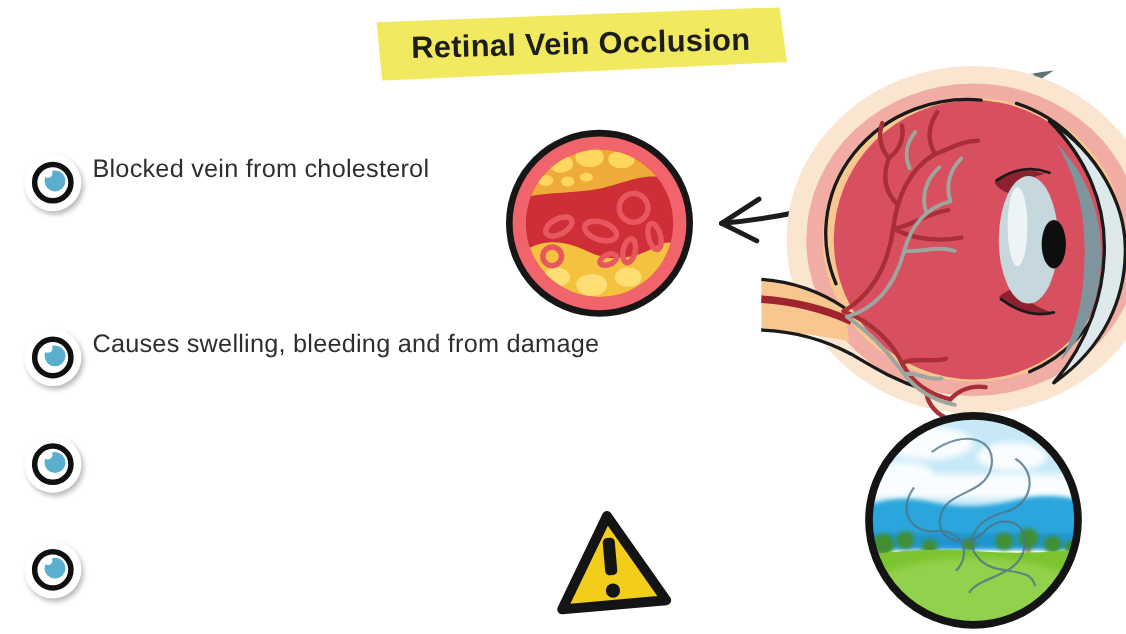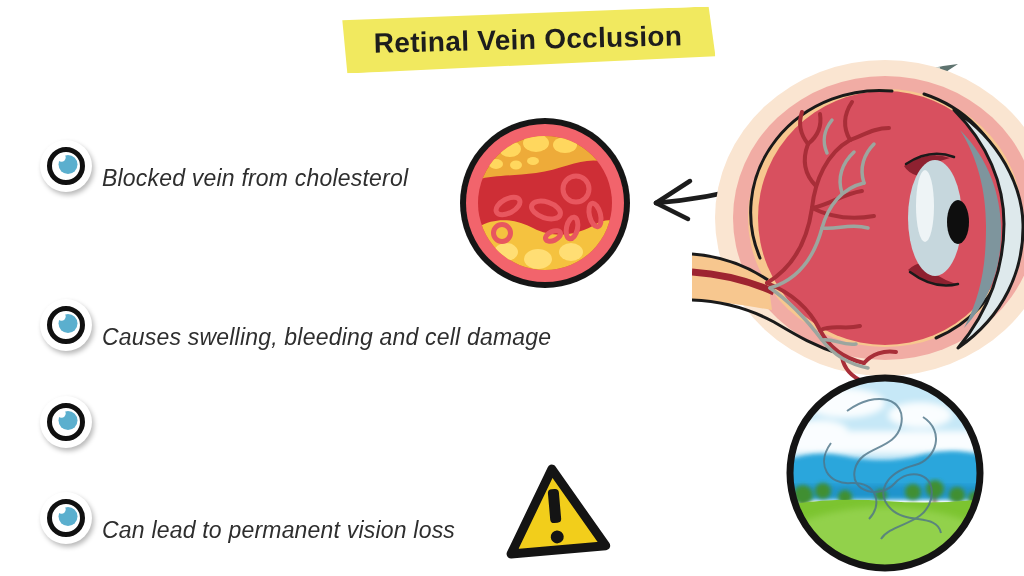--- a/index.html
+++ b/index.html
@@ -12,21 +12,21 @@
     position:absolute;left:341px;top:11px;width:374px;height:58px;
     background:#f1e95f;transform:rotate(-1.4deg);
     clip-path:polygon(0.5% 8%,98.5% 0%,100% 86%,1.5% 100%);
     display:flex;align-items:center;justify-content:center;
   }
   .title-band h1{
     margin:0;font-size:28px;font-weight:700;color:#1d1d1d;letter-spacing:.3px;
   }
   
   .bullet-row{
-    position:absolute;left:40px;display:flex;align-items:flex-end;gap:10px;height:52px;font-style:italic;
+    position:absolute;left:22px;display:flex;align-items:flex-start;gap:10px;height:52px;
   }
   .eye-chip{
     width:52px;height:52px;border-radius:50%;background:#ffffff;flex:0 0 auto;
     box-shadow:2px 3px 5px rgba(0,0,0,.28);
     display:flex;align-items:center;justify-content:center;
   }
   .bullet-label{
     font-size:23px;font-weight:500;color:#2e2e2e;letter-spacing:.2px;white-space:nowrap;
   }
   
@@ -57,38 +57,37 @@
   </div>
   <span class="bullet-label">Blocked vein from cholesterol</span>
 </div>
 
 <div class="bullet-row" style="top:299px">
   <div class="eye-chip">
     <svg width="52" height="52" viewBox="0 0 52 52">
         <use href="#eyeglyph"></use>
       </svg>
   </div>
-  <span class="bullet-label">Causes swelling, bleeding and cell damage</span>
+  <span class="bullet-label">Causes swelling, bleeding and from damage</span>
 </div>
 
 <div class="bullet-row" style="top:396px">
   <div class="eye-chip">
     <svg width="52" height="52" viewBox="0 0 52 52">
         <use href="#eyeglyph"></use>
       </svg>
   </div>
 </div>
 
 <div class="bullet-row" style="top:492px">
   <div class="eye-chip">
     <svg width="52" height="52" viewBox="0 0 52 52">
         <use href="#eyeglyph"></use>
       </svg>
   </div>
-  <span class="bullet-label">Can lead to permanent vision loss</span>
 </div>
 
 <svg class="art" style="left:458px;top:116px" width="174" height="174" viewBox="0 0 174 174">
   <circle cx="87" cy="87" r="85" fill="#161616"></circle>
   <circle cx="87" cy="87" r="79" fill="#f2646c"></circle>
   <circle cx="87" cy="87" r="67" fill="#ce2e36"></circle>
   <clipPath id="lumenclip">
       <circle cx="87" cy="87" r="67"></circle>
     </clipPath>
   <g clip-path="url(#lumenclip)">

